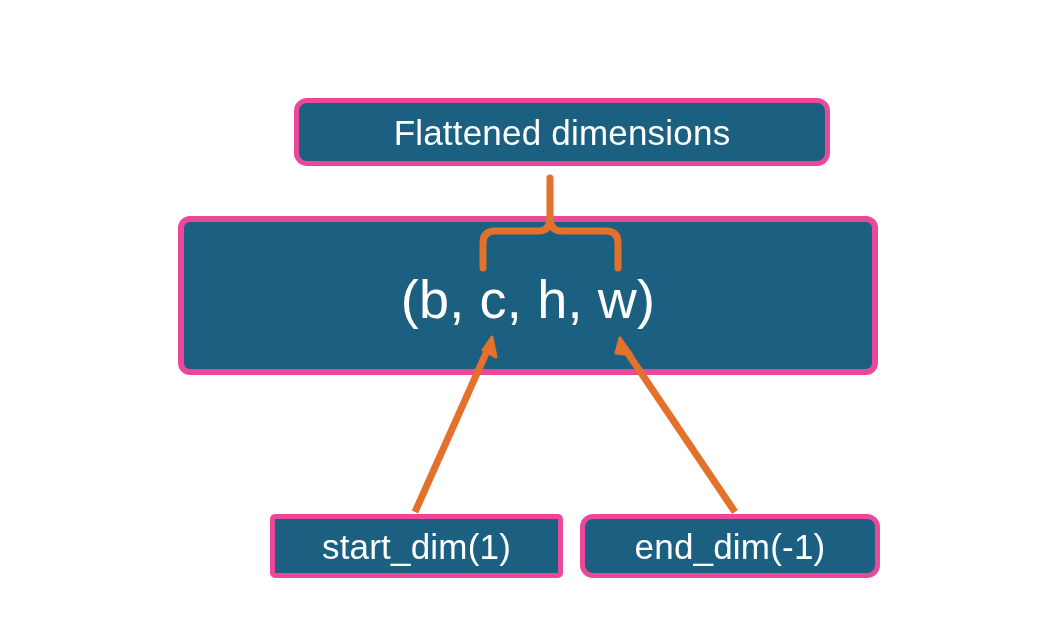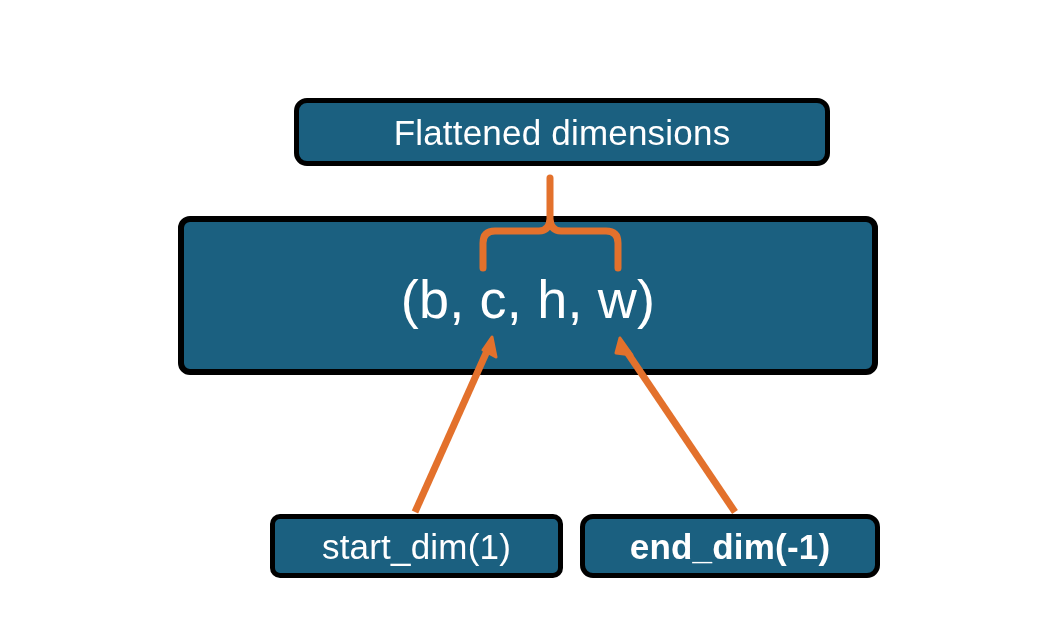--- a/index.html
+++ b/index.html
@@ -18,21 +18,21 @@
     background: #ffffff;
     overflow: hidden;
   }
   .node {
     position: absolute;
     box-sizing: border-box;
     display: flex;
     align-items: center;
     justify-content: center;
     background: #1b6080;
-    border: 5px solid #000000;
+    border: 5px solid #ec4899;
     border-radius: 14px;
     color: #ffffff;
     font-family: "Liberation Sans", sans-serif;
     font-weight: 400;
     letter-spacing: 0.2px;
     line-height: 1;
     text-align: center;
     z-index: 2;
   }
   .node-label {
@@ -65,32 +65,31 @@
     font-size: 54px;
     margin-top: 6px;
   }
 
   
   #node-start-dim {
     left: 270px;
     top: 514px;
     width: 293px;
     height: 64px;
-    border-radius: 10px;
+    border-radius: 5px;
   }
   #node-start-dim .node-label {
     font-size: 35px;
   }
   #node-end-dim {
     left: 580px;
     top: 514px;
     width: 300px;
     height: 64px;
     border-radius: 13px;
-    font-weight: bold;
   }
   #node-end-dim .node-label {
     font-size: 35px;
   }
 
   
   #connectors {
     position: absolute;
     left: 0;
     top: 0;

